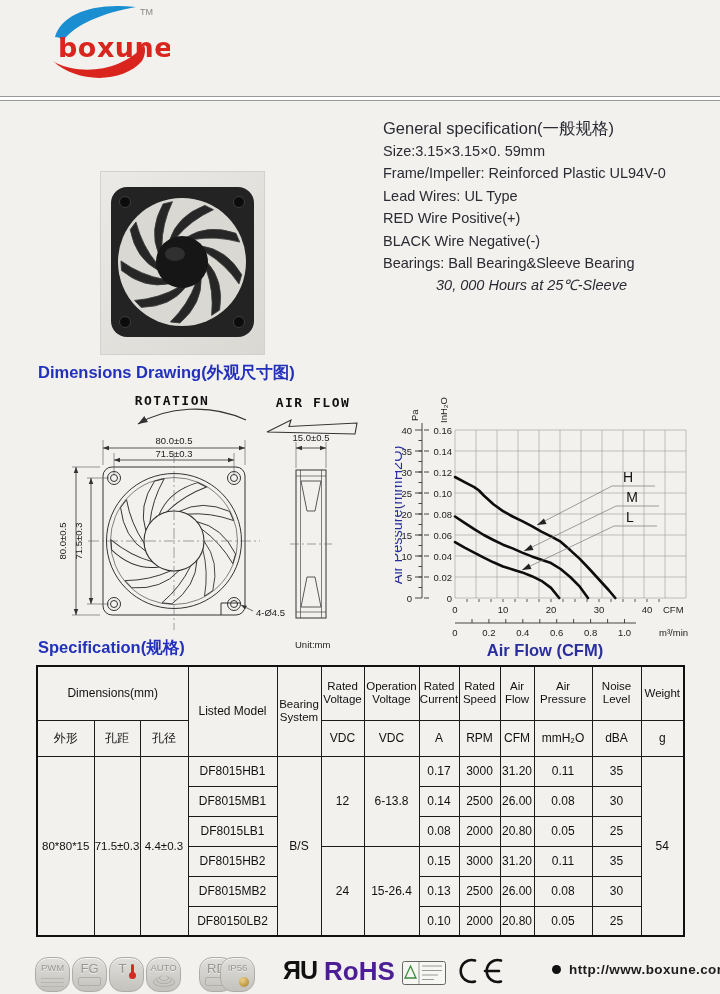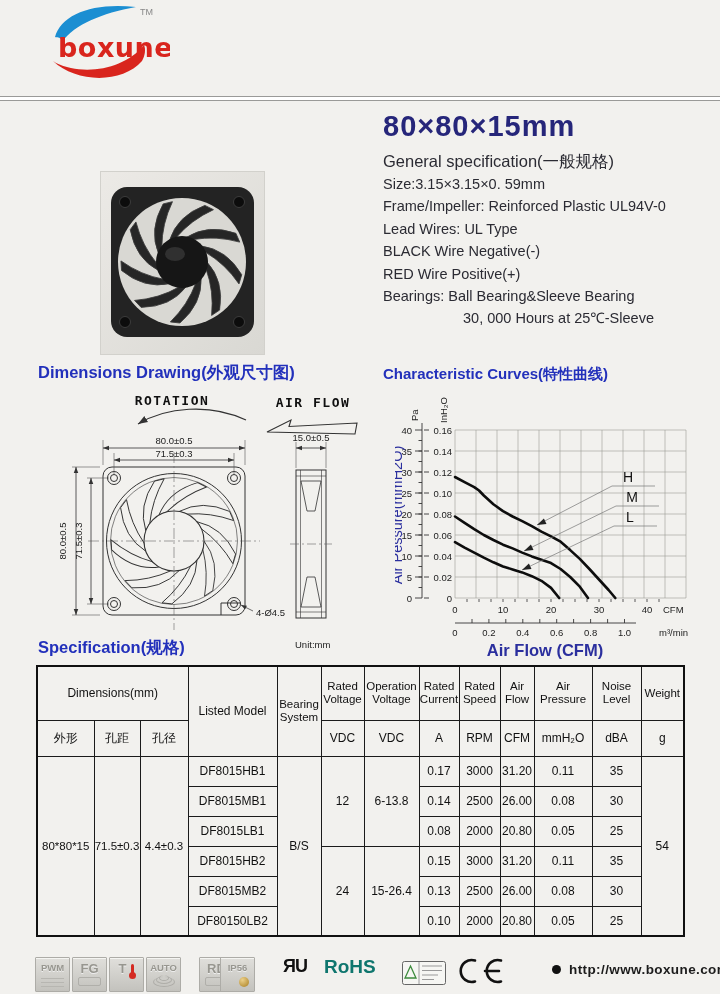--- a/index.html
+++ b/index.html
@@ -9,21 +9,21 @@
   
   #logo{position:absolute;left:28px;top:2px;width:142px;height:95px;}
   #brand-line{position:absolute;left:500px;top:72px;width:192px;text-align:right;font-size:17px;font-weight:bold;color:#e01010;}
   #divider{position:absolute;left:0;top:96px;width:720px;height:3px;background:#fff;border-top:1px solid #9a9a98;border-bottom:1px solid #9a9a98;}
 
   
   #product-info{position:absolute;left:383px;top:110px;width:330px;}
   #product-title{margin:0;font-size:29px;font-weight:bold;color:#26267a;letter-spacing:1px;}
   #spec-heading{margin:8px 0 0 0;font-size:16.5px;color:#2b2b33;}
   .spec-line{margin:0;font-size:14.5px;line-height:22.4px;color:#2b2b33;}
-  .spec-line.indent{margin-left:80px;}
+  .spec-line.indent{margin-left:53px;font-style:italic;}
 
   
   #fan-photo{position:absolute;left:100px;top:171px;width:163px;height:182px;background:linear-gradient(135deg,#eceae6,#d9d8d3);border:1px solid #d2d1cc;}
 
   
   .blue-title{position:absolute;color:#2230bb;font-weight:bold;}
   #dim-title{left:38px;top:362px;font-size:16.5px;}
   #curves-title{left:383px;top:365px;font-size:15px;}
   #spec-title{left:38px;top:637px;font-size:16.5px;}
 
@@ -36,35 +36,35 @@
   
   #spec-table{position:absolute;left:36px;top:665px;border-collapse:collapse;table-layout:fixed;width:648px;background:transparent;}
   #spec-table th,#spec-table td{border:1px solid #1b1b1b;text-align:center;vertical-align:middle;padding:0;font-weight:normal;color:#111;overflow:hidden;}
   #spec-table{border:2px solid #111;}
   .hdr{font-size:11.5px;line-height:13px;}
   .sub{font-size:12px;}
   .cell{font-size:12px;}
   tr.h1{height:54px;} tr.h2{height:36px;} tr.dr{height:30px;}
 
   
-  .badge{position:absolute;top:957px;width:33px;height:33px;border-radius:1px;background:linear-gradient(#e0dfdb,#c3c2bd);border:1px solid #adaca7;box-shadow:inset 0 1px 0 #f5f5f2;color:#97968f;font-weight:bold;text-align:center;}
+  .badge{position:absolute;top:957px;width:33px;height:33px;border-radius:13px;background:linear-gradient(#e0dfdb,#c3c2bd);border:1px solid #adaca7;box-shadow:inset 0 1px 0 #f5f5f2;color:#97968f;font-weight:normal;text-align:center;}
   .badge .bt{position:absolute;top:4px;left:0;right:0;font-size:9.5px;text-shadow:0 1px 0 #eee;}
   .badge .bt.big{font-size:13px;top:3px;}
   .badge .lines{position:absolute;left:5px;right:5px;bottom:4px;height:9px;background:repeating-linear-gradient(#b7b6b1 0 1.5px,transparent 1.5px 4px);}
   .badge .thermo{position:absolute;right:9px;top:6px;width:3px;height:11px;background:#d42a22;border-radius:2px;}
   .badge .thermo::after{content:'';position:absolute;bottom:-4px;left:-2px;width:7px;height:7px;border-radius:50%;background:#d42a22;}
   .badge .arc{position:absolute;border:1px solid #aeada8;border-top:none;border-radius:50%;left:50%;}
   .badge .a1{width:8px;height:5px;bottom:10px;margin-left:-5px;}
   .badge .a2{width:14px;height:7px;bottom:7px;margin-left:-8px;}
   .badge .a3{width:20px;height:9px;bottom:4px;margin-left:-11px;}
   .badge .rd-step{position:absolute;left:5px;right:5px;bottom:5px;height:7px;border:1px solid #b0afaa;border-radius:2px;}
   .badge .knob{position:absolute;right:5px;bottom:4px;width:10px;height:10px;border-radius:50%;background:radial-gradient(circle at 35% 30%,#ecd08a,#a87e20);}
 
-  #ul-mark{position:absolute;left:283px;top:956px;font-weight:bold;font-size:18px;color:#111;letter-spacing:-1px;}
-  #rohs{position:absolute;left:324px;top:956px;font-weight:bold;font-size:19px;color:#0f766e;}
+  #ul-mark{position:absolute;left:283px;top:956px;font-weight:bold;font-size:25px;color:#111;letter-spacing:-1px;}
+  #rohs{position:absolute;left:324px;top:956px;font-weight:bold;font-size:26px;color:#4c1d95;}
   #cert-sticker{position:absolute;left:402px;top:961px;}
   #ce-mark{position:absolute;left:455px;top:957px;}
   #site{position:absolute;left:552px;top:962px;width:160px;display:flex;align-items:center;gap:8px;font-size:13.5px;font-weight:bold;color:#1c1c1c;letter-spacing:0.4px;}
   #site .dot{width:9px;height:9px;border-radius:50%;background:#111;flex:0 0 auto;}
   #site a{color:#1c1c1c;text-decoration:none;}
 </style>
 </head>
 <body>
 
 <div id="page">
@@ -93,33 +93,31 @@
       </g>
     <circle cx="81" cy="90" r="26" fill="#161616"></circle>
     <ellipse cx="74" cy="82" rx="10" ry="7" fill="#303030"></ellipse>
     <circle cx="24" cy="30" r="5.5" fill="#0c0c0c" stroke="#3c3c3c"></circle>
     <circle cx="138" cy="30" r="5.5" fill="#0c0c0c" stroke="#3c3c3c"></circle>
     <circle cx="24" cy="150" r="5.5" fill="#0c0c0c" stroke="#3c3c3c"></circle>
     <circle cx="138" cy="150" r="5.5" fill="#0c0c0c" stroke="#3c3c3c"></circle>
   </svg>
 
   <div id="product-info">
-    <h1 id="product-title">80×80×15mm</h1>
     <p id="spec-heading">General specification(一般规格)</p>
     <p class="spec-line">Size:3.15×3.15×0. 59mm</p>
     <p class="spec-line">Frame/Impeller: Reinforced Plastic UL94V-0</p>
     <p class="spec-line">Lead Wires: UL Type</p>
+    <p class="spec-line">RED Wire Positive(+)</p>
     <p class="spec-line">BLACK Wire Negative(-)</p>
-    <p class="spec-line">RED Wire Positive(+)</p>
     <p class="spec-line">Bearings: Ball Bearing&amp;Sleeve Bearing</p>
     <p class="spec-line indent">30, 000 Hours at 25℃-Sleeve</p>
   </div>
 
   <div id="dim-title" class="blue-title">Dimensions Drawing(外观尺寸图)</div>
-  <div id="curves-title" class="blue-title">Characteristic Curves(特性曲线)</div>
   <div id="spec-title" class="blue-title">Specification(规格)</div>
 
   <svg id="drawing" viewBox="0 0 320 266">
     <defs>
       <marker id="da" markerWidth="9" markerHeight="8" refX="8" refY="4" orient="auto-start-reverse">
         <path d="M0,1 L8,4 L0,7 Z" fill="#333"></path>
       </marker>
     </defs>
     <g stroke="#333" fill="none" stroke-width="1">
 

